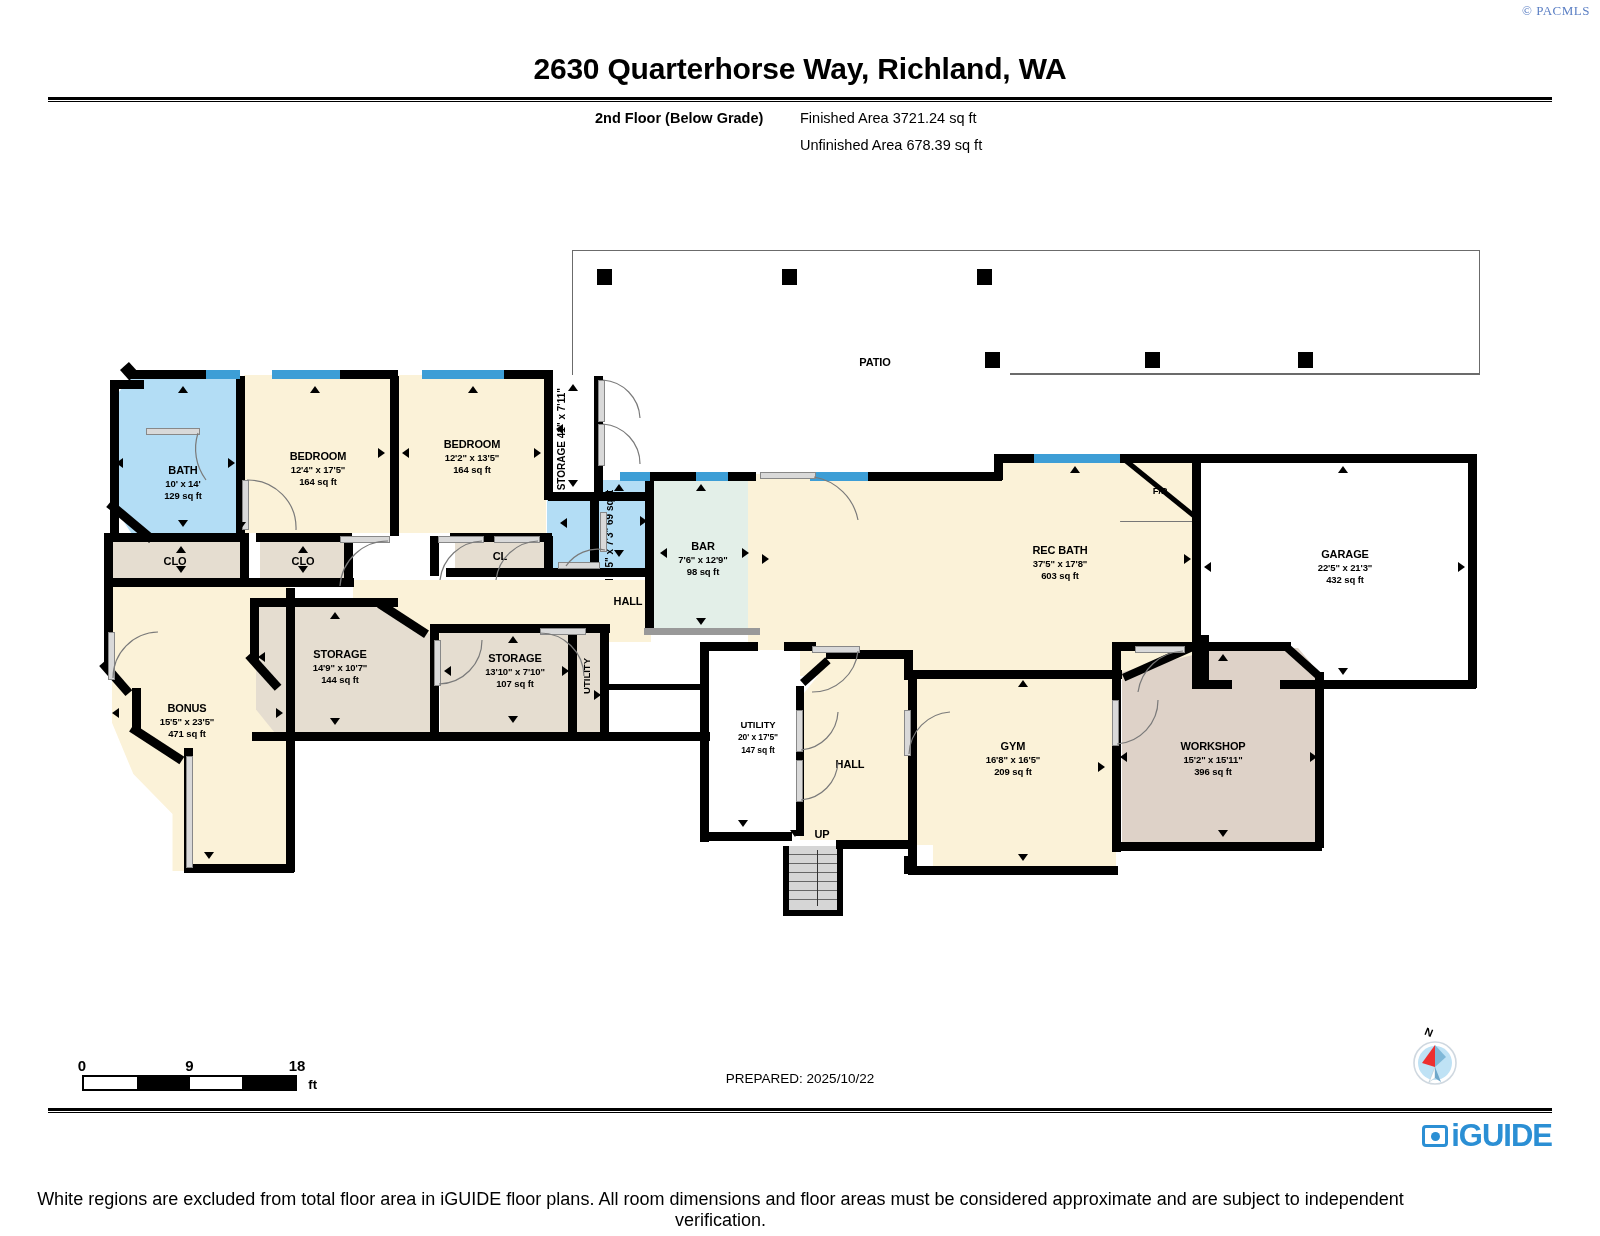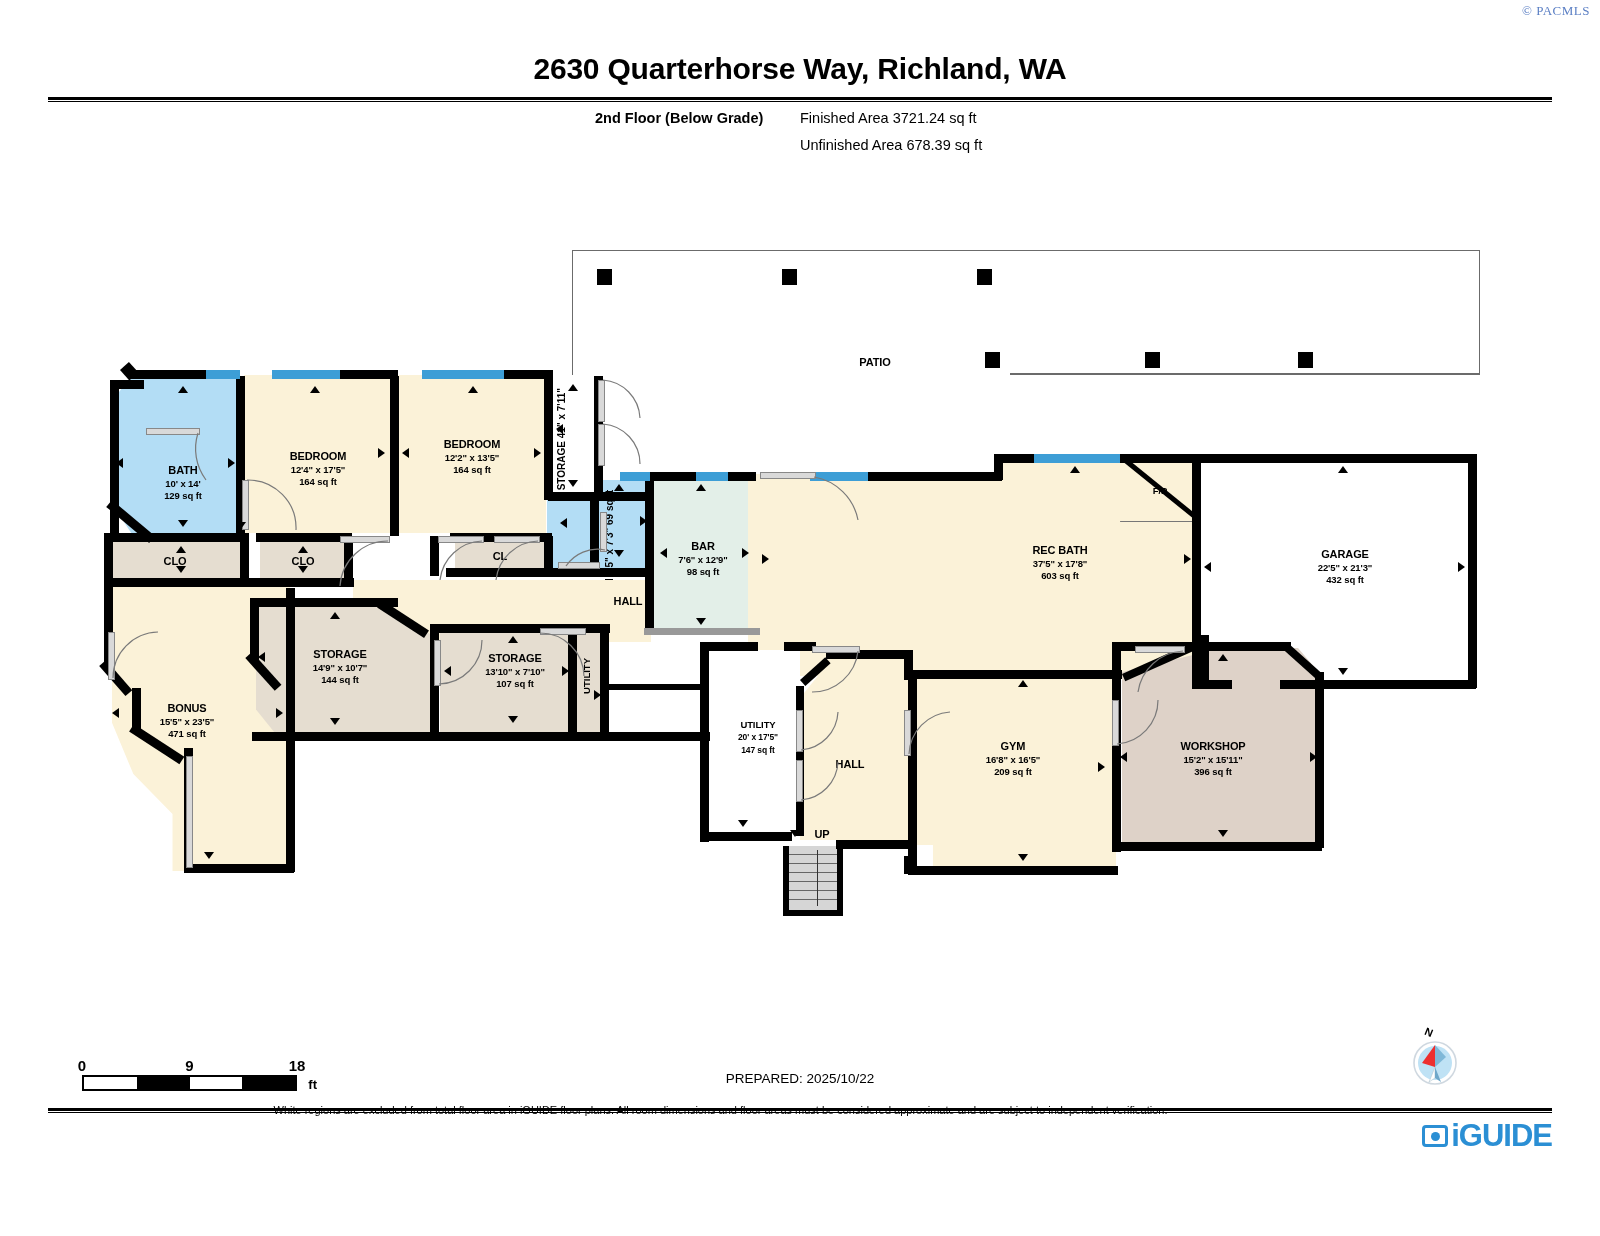--- a/index.html
+++ b/index.html
@@ -55,21 +55,21 @@
 
   #prepared{position:absolute;top:1071px;left:0;width:1600px;text-align:center;font-size:13.5px;}
 
   #compass{position:absolute;left:1405px;top:1030px;width:60px;height:60px;}
   #compass .nlab{position:absolute;left:20px;top:-4px;font-size:11px;font-weight:bold;
                  transform:rotate(22deg);}
 
   #rule-bot{position:absolute;top:1108px;left:48px;width:1504px;height:3px;background:#000;}
   #rule-bot:after{content:"";position:absolute;left:0;top:4px;width:100%;height:1px;background:#000;}
 
-  #disclaimer{position:absolute;top:1104px;left:0;width:1441px;text-align:center;font-size:11px;}
+  #disclaimer{position:absolute;top:1189px;left:0;width:1441px;text-align:center;font-size:18px;}
 
   #logo{position:absolute;right:48px;top:1118px;display:flex;align-items:center;gap:3px;}
   #logo .mark{width:26px;height:22px;border:3px solid #2b8fd4;border-radius:4px;
               display:flex;align-items:center;justify-content:center;box-sizing:border-box;}
   #logo .mark b{display:block;width:9px;height:9px;border-radius:50%;background:#2b8fd4;}
   #logo .txt{font-size:31px;font-weight:bold;color:#2b8fd4;letter-spacing:-1px;
              font-family:"Liberation Sans",sans-serif;}
 </style>
 </head>
 <body>

